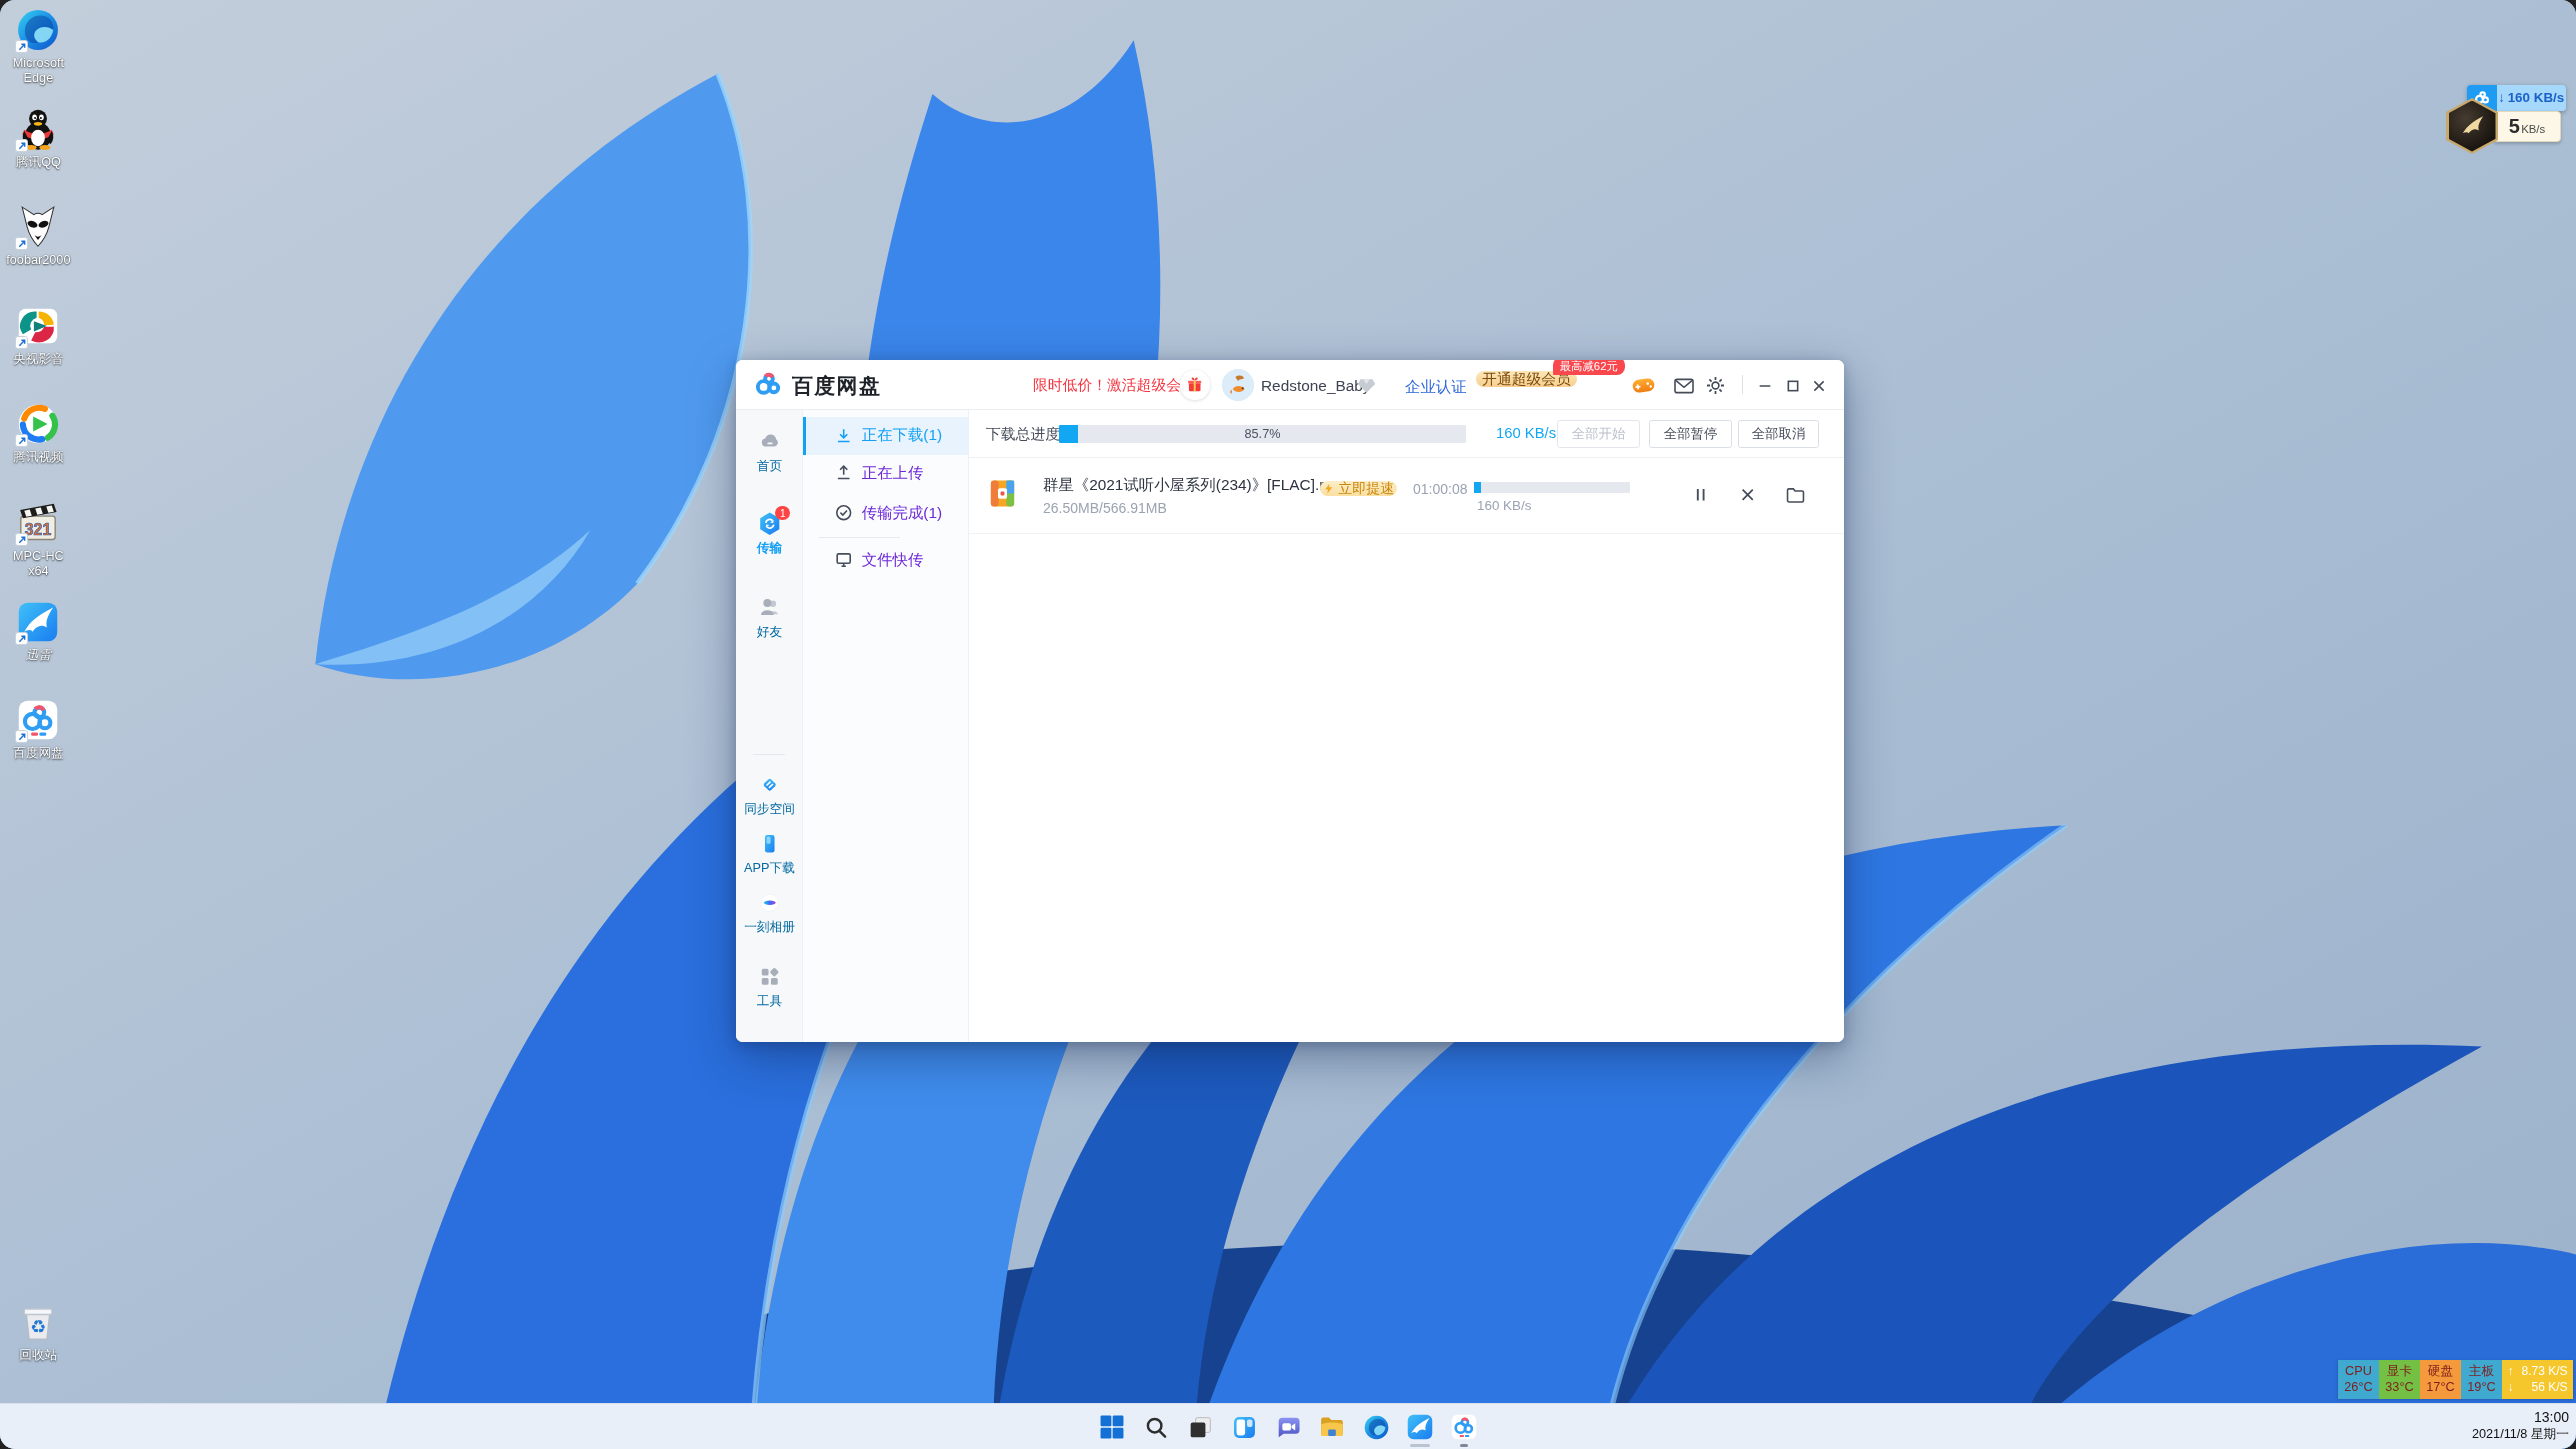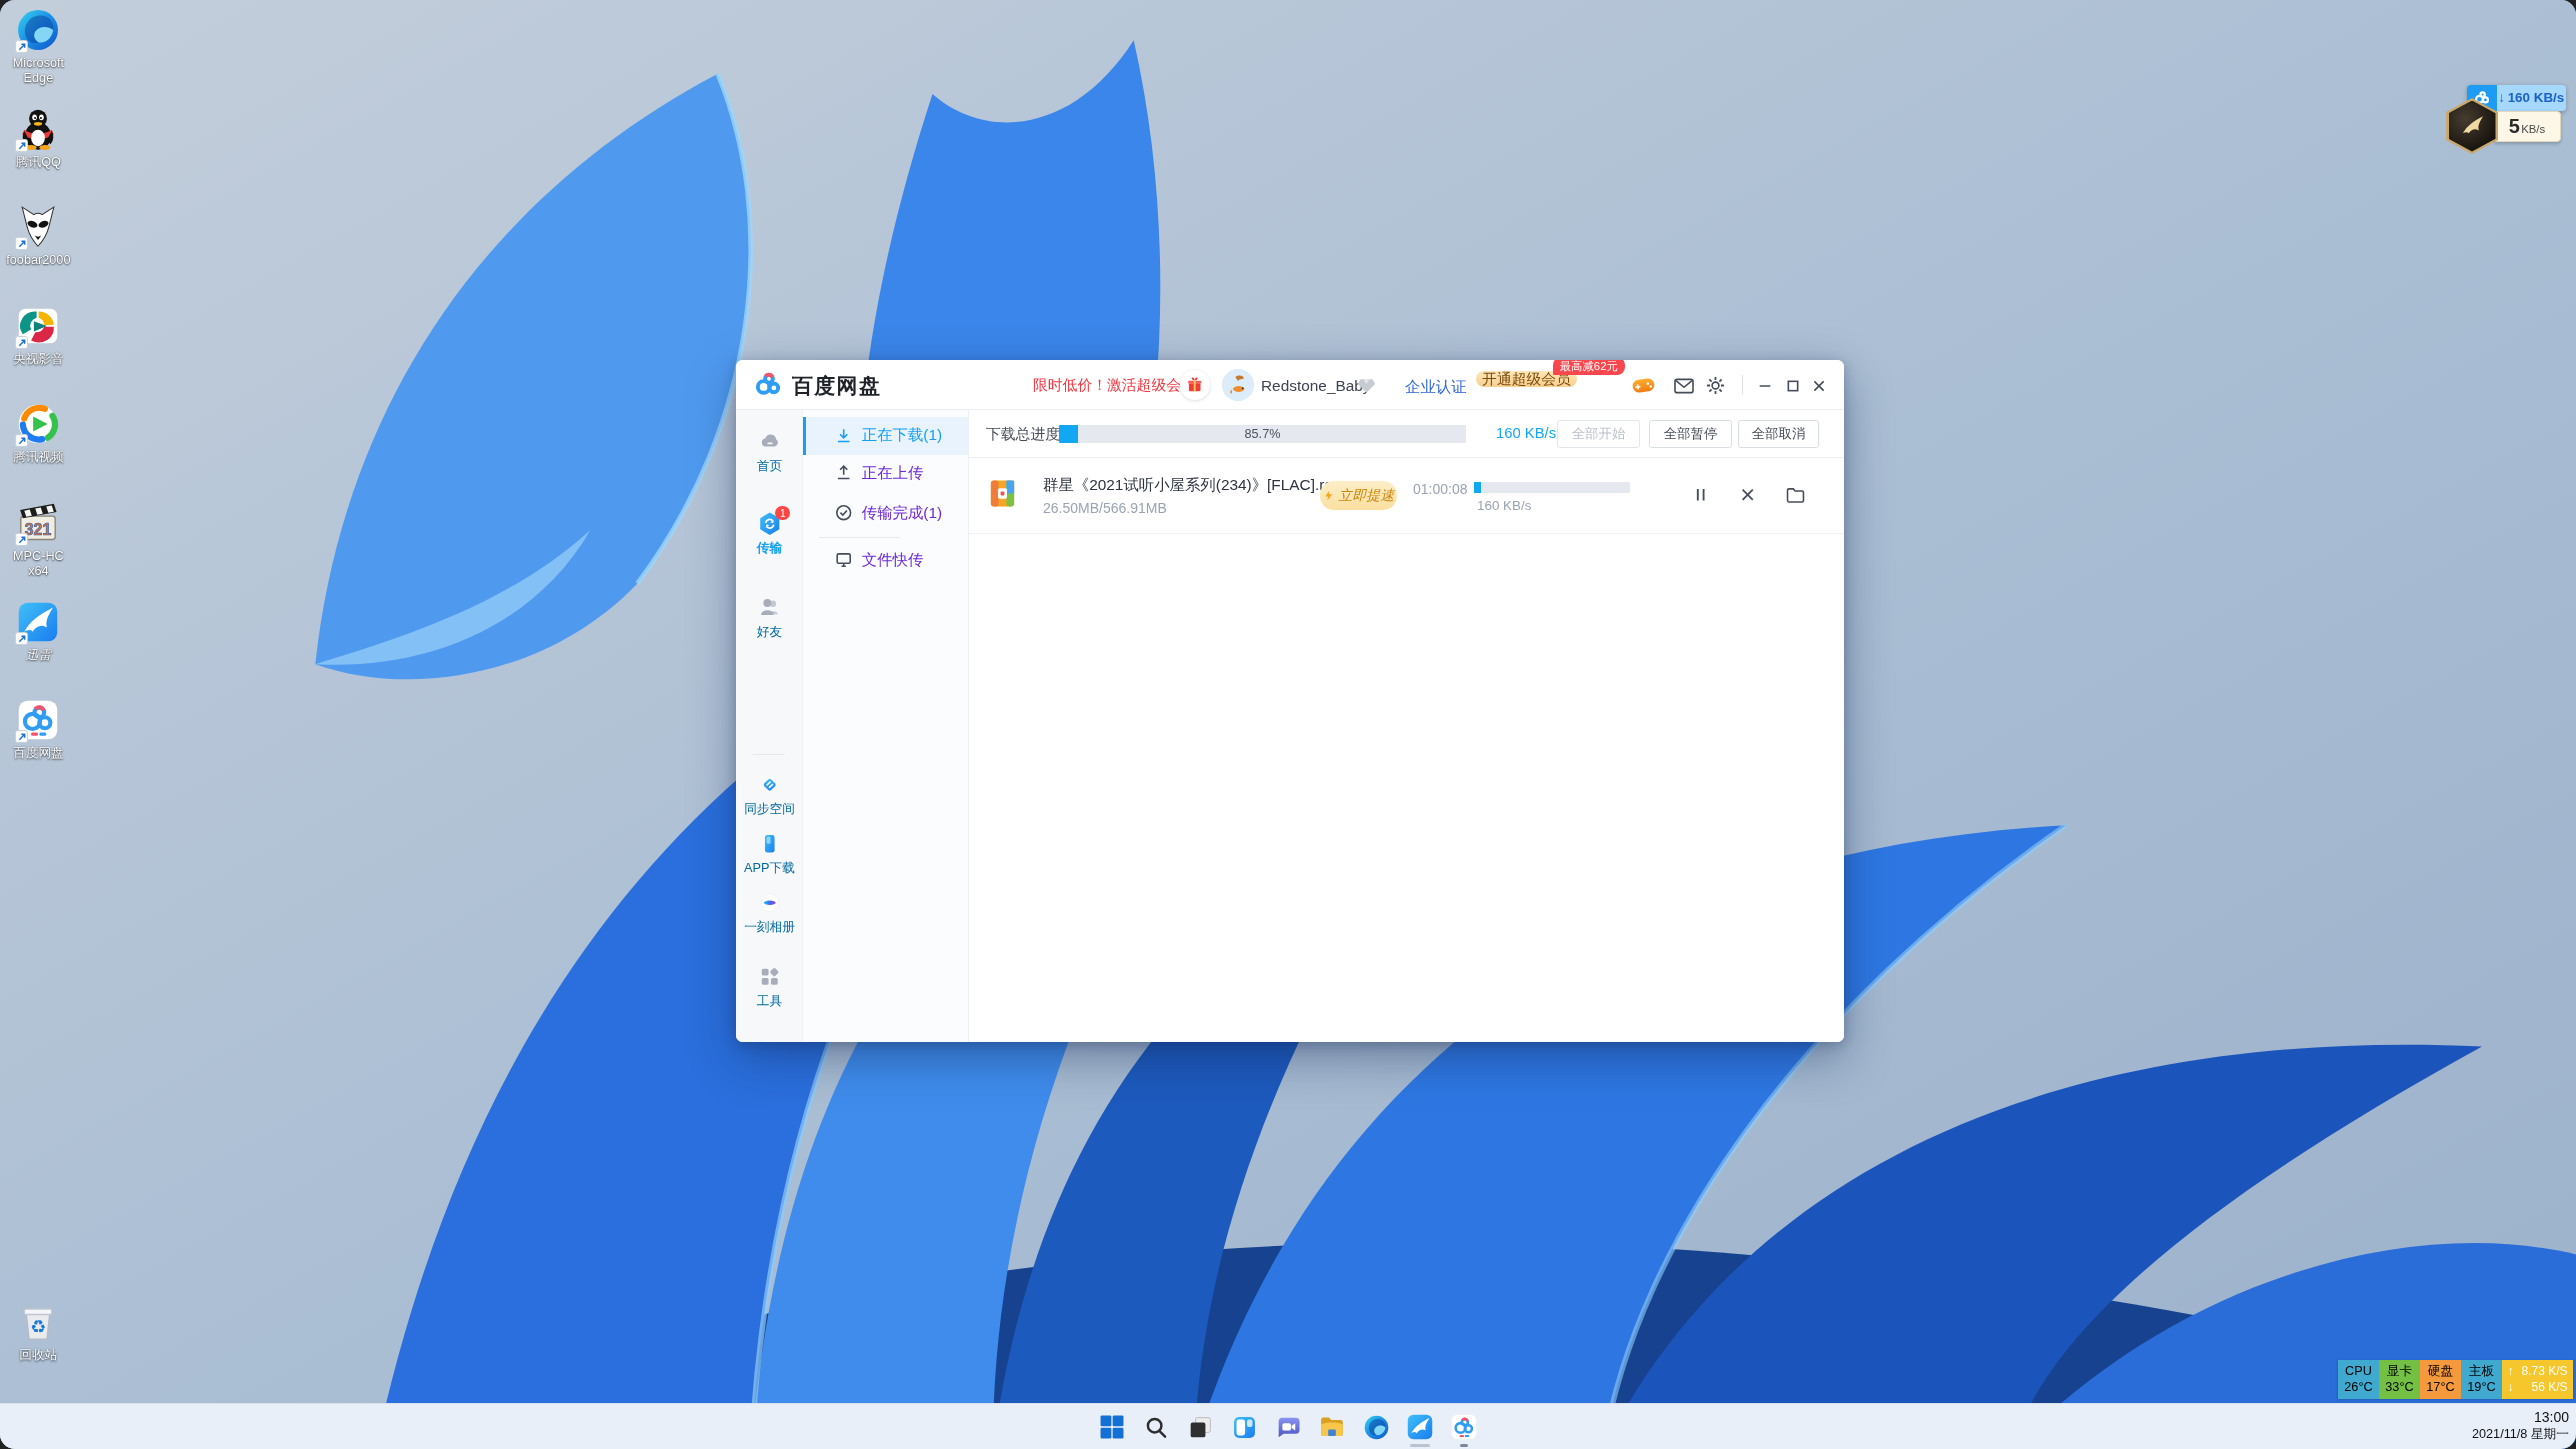--- a/index.html
+++ b/index.html
@@ -60,39 +60,39 @@
   .track{position:absolute;left:90px;top:15.4px;width:407px;height:17.4px;background:#e5e8ee;border-radius:1.3px;}
   .track .fill{position:absolute;left:0;top:0;bottom:0;background:#12a7f3;border-radius:1.3px 0 0 1.3px;}
   .track .pct{position:absolute;left:0;right:0;top:0;bottom:0;display:flex;align-items:center;justify-content:center;font-size:12.7px;color:#4a5160;}
   .t-speed{position:absolute;left:527px;top:15.4px;font-size:14.8px;color:#12a7f3;}
   .tbtn{position:absolute;top:10px;height:28px;border:0.7px solid #d9dde4;border-radius:2.7px;background:#fff;font-size:13.4px;color:#454c5a;display:flex;align-items:center;justify-content:center;}
   .tbtn.disabled{color:#bac0cb;border-color:#e3e6ec;}
 
   .frow{position:absolute;left:0;top:48px;right:0;height:76px;border-bottom:0.7px solid #f0f2f5;}
   .fname{position:absolute;left:74px;top:17.4px;font-size:15.4px;color:#2d3340;}
   .fsize{position:absolute;left:74px;top:42px;font-size:14px;color:#9aa3b2;}
-  .boost{position:absolute;left:351px;top:23px;width:77px;height:29px;border-radius:14px;background:linear-gradient(180deg,#fdeec9,#fadfa0);display:flex;align-items:center;justify-content:center;gap:4px;color:#c9860b;font-size:14px;font-style:italic;}
+  .boost{position:absolute;left:351px;top:23px;width:77px;height:15px;border-radius:14px;background:linear-gradient(180deg,#fdeec9,#fadfa0);display:flex;align-items:center;justify-content:center;gap:4px;color:#c9860b;font-size:14px;}
   .ftime{position:absolute;left:444px;top:23px;font-size:14px;color:#9aa3b2;}
   .minibar{position:absolute;left:505px;top:24px;width:156px;height:10.7px;background:#e5e8ee;border-radius:1.3px;}
   .minibar .fill{position:absolute;left:0;top:0;bottom:0;background:#12a7f3;}
   .fspeed{position:absolute;left:508px;top:40px;font-size:13.4px;color:#9aa3b2;}
   .ract{position:absolute;top:25.5px;width:23px;height:23px;display:flex;align-items:center;justify-content:center;}
 
   
   .taskbar{left:0;top:1403px;width:2576px;height:46px;background:#e9eff8;border-top:0.7px solid #d8e0ec;}
   .tk-center{position:absolute;left:50%;top:0;height:46px;transform:translateX(-50%);display:flex;align-items:center;}
   .tk-slot{width:44px;height:46px;display:flex;align-items:center;justify-content:center;position:relative;}
   .tk-ind{position:absolute;bottom:2.7px;left:50%;transform:translateX(-50%);height:3.4px;border-radius:2px;}
   .clock{left:2454px;top:1409px;width:115px;text-align:right;color:#111;}
   .clock .t{font-size:14px;line-height:1.25;}
   .clock .d{font-size:12.7px;line-height:1.25;}
 
   
   .mon{left:2338px;top:1360px;width:235px;height:39px;display:flex;box-shadow:0 0.7px 2.7px rgba(0,0,0,.25);}
-  .mcell{width:41px;color:#000000;font-size:12.7px;display:flex;flex-direction:column;align-items:center;justify-content:center;line-height:1.25;}
+  .mcell{width:41px;color:#7f1d1d;font-size:12.7px;display:flex;flex-direction:column;align-items:center;justify-content:center;line-height:1.25;}
   .mnet{width:71px;color:#fff;font-size:12px;display:flex;flex-direction:column;justify-content:center;padding:0 5.4px;line-height:1.3;}
   .mnet .r{display:flex;justify-content:space-between;align-items:center;}
 </style>
 </head>
 <body>
 <div class="screen">
 
 <svg width="0" height="0" style="position:absolute">
   <defs>
     <linearGradient id="gBlue" x1="0" y1="0" x2="1" y2="1">

